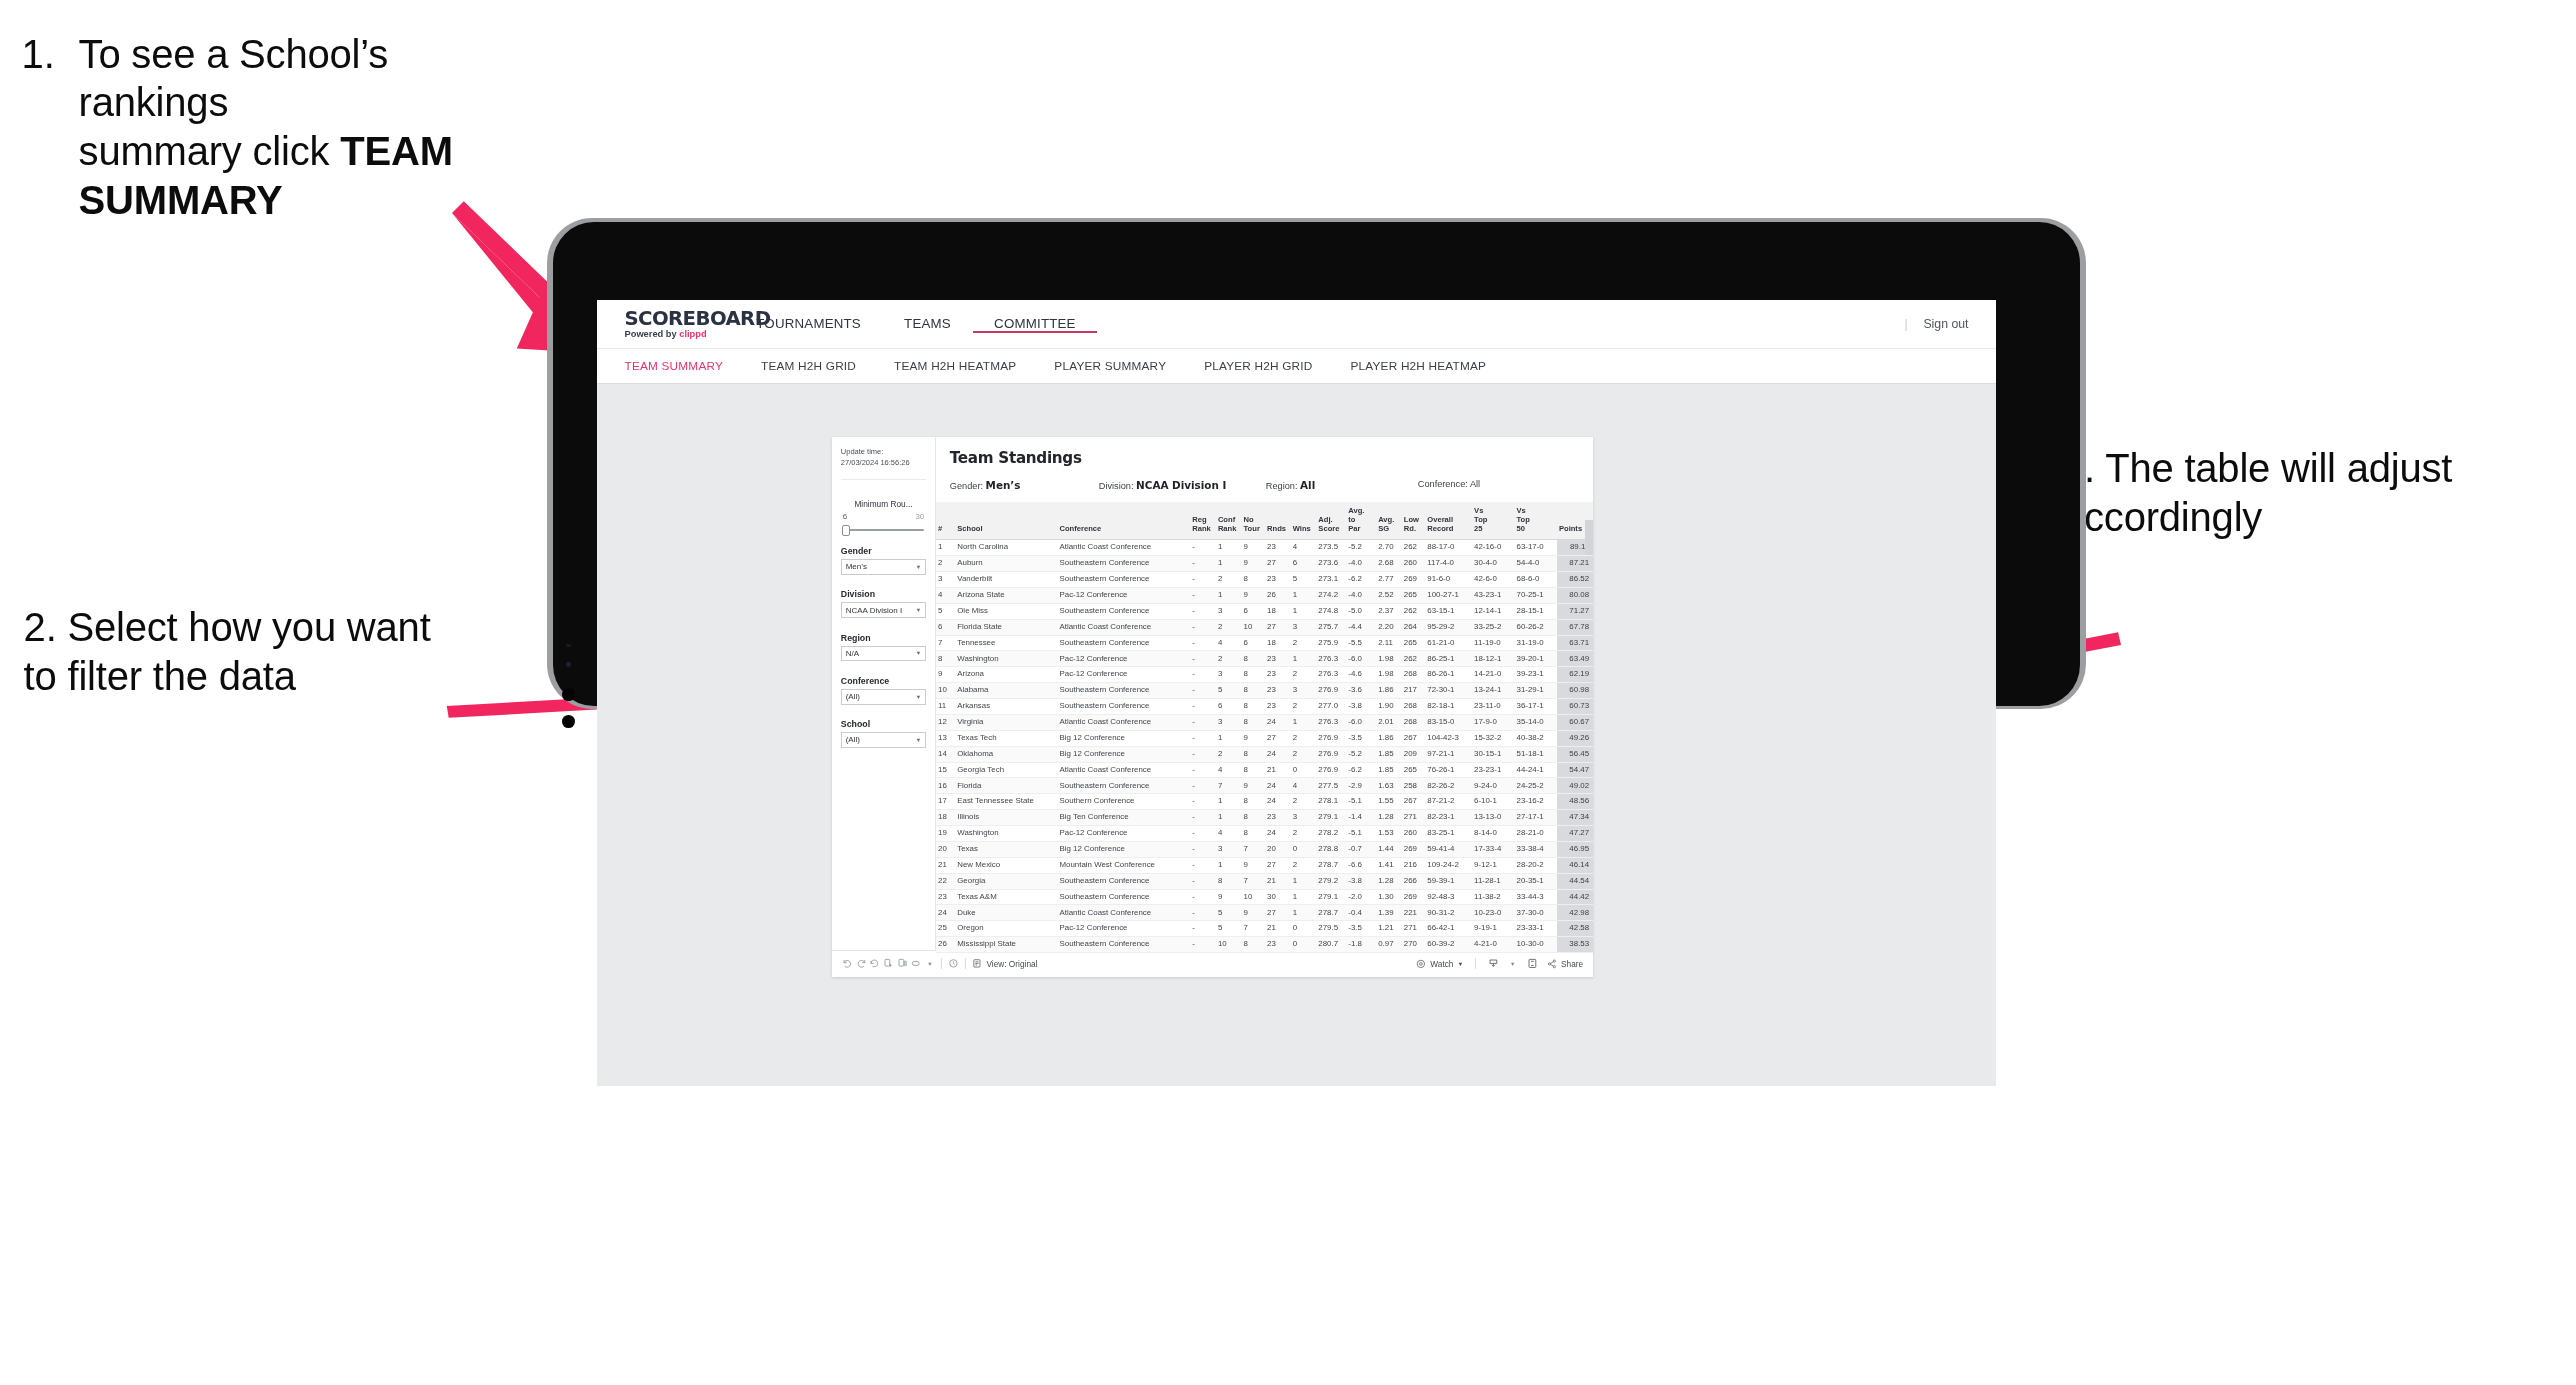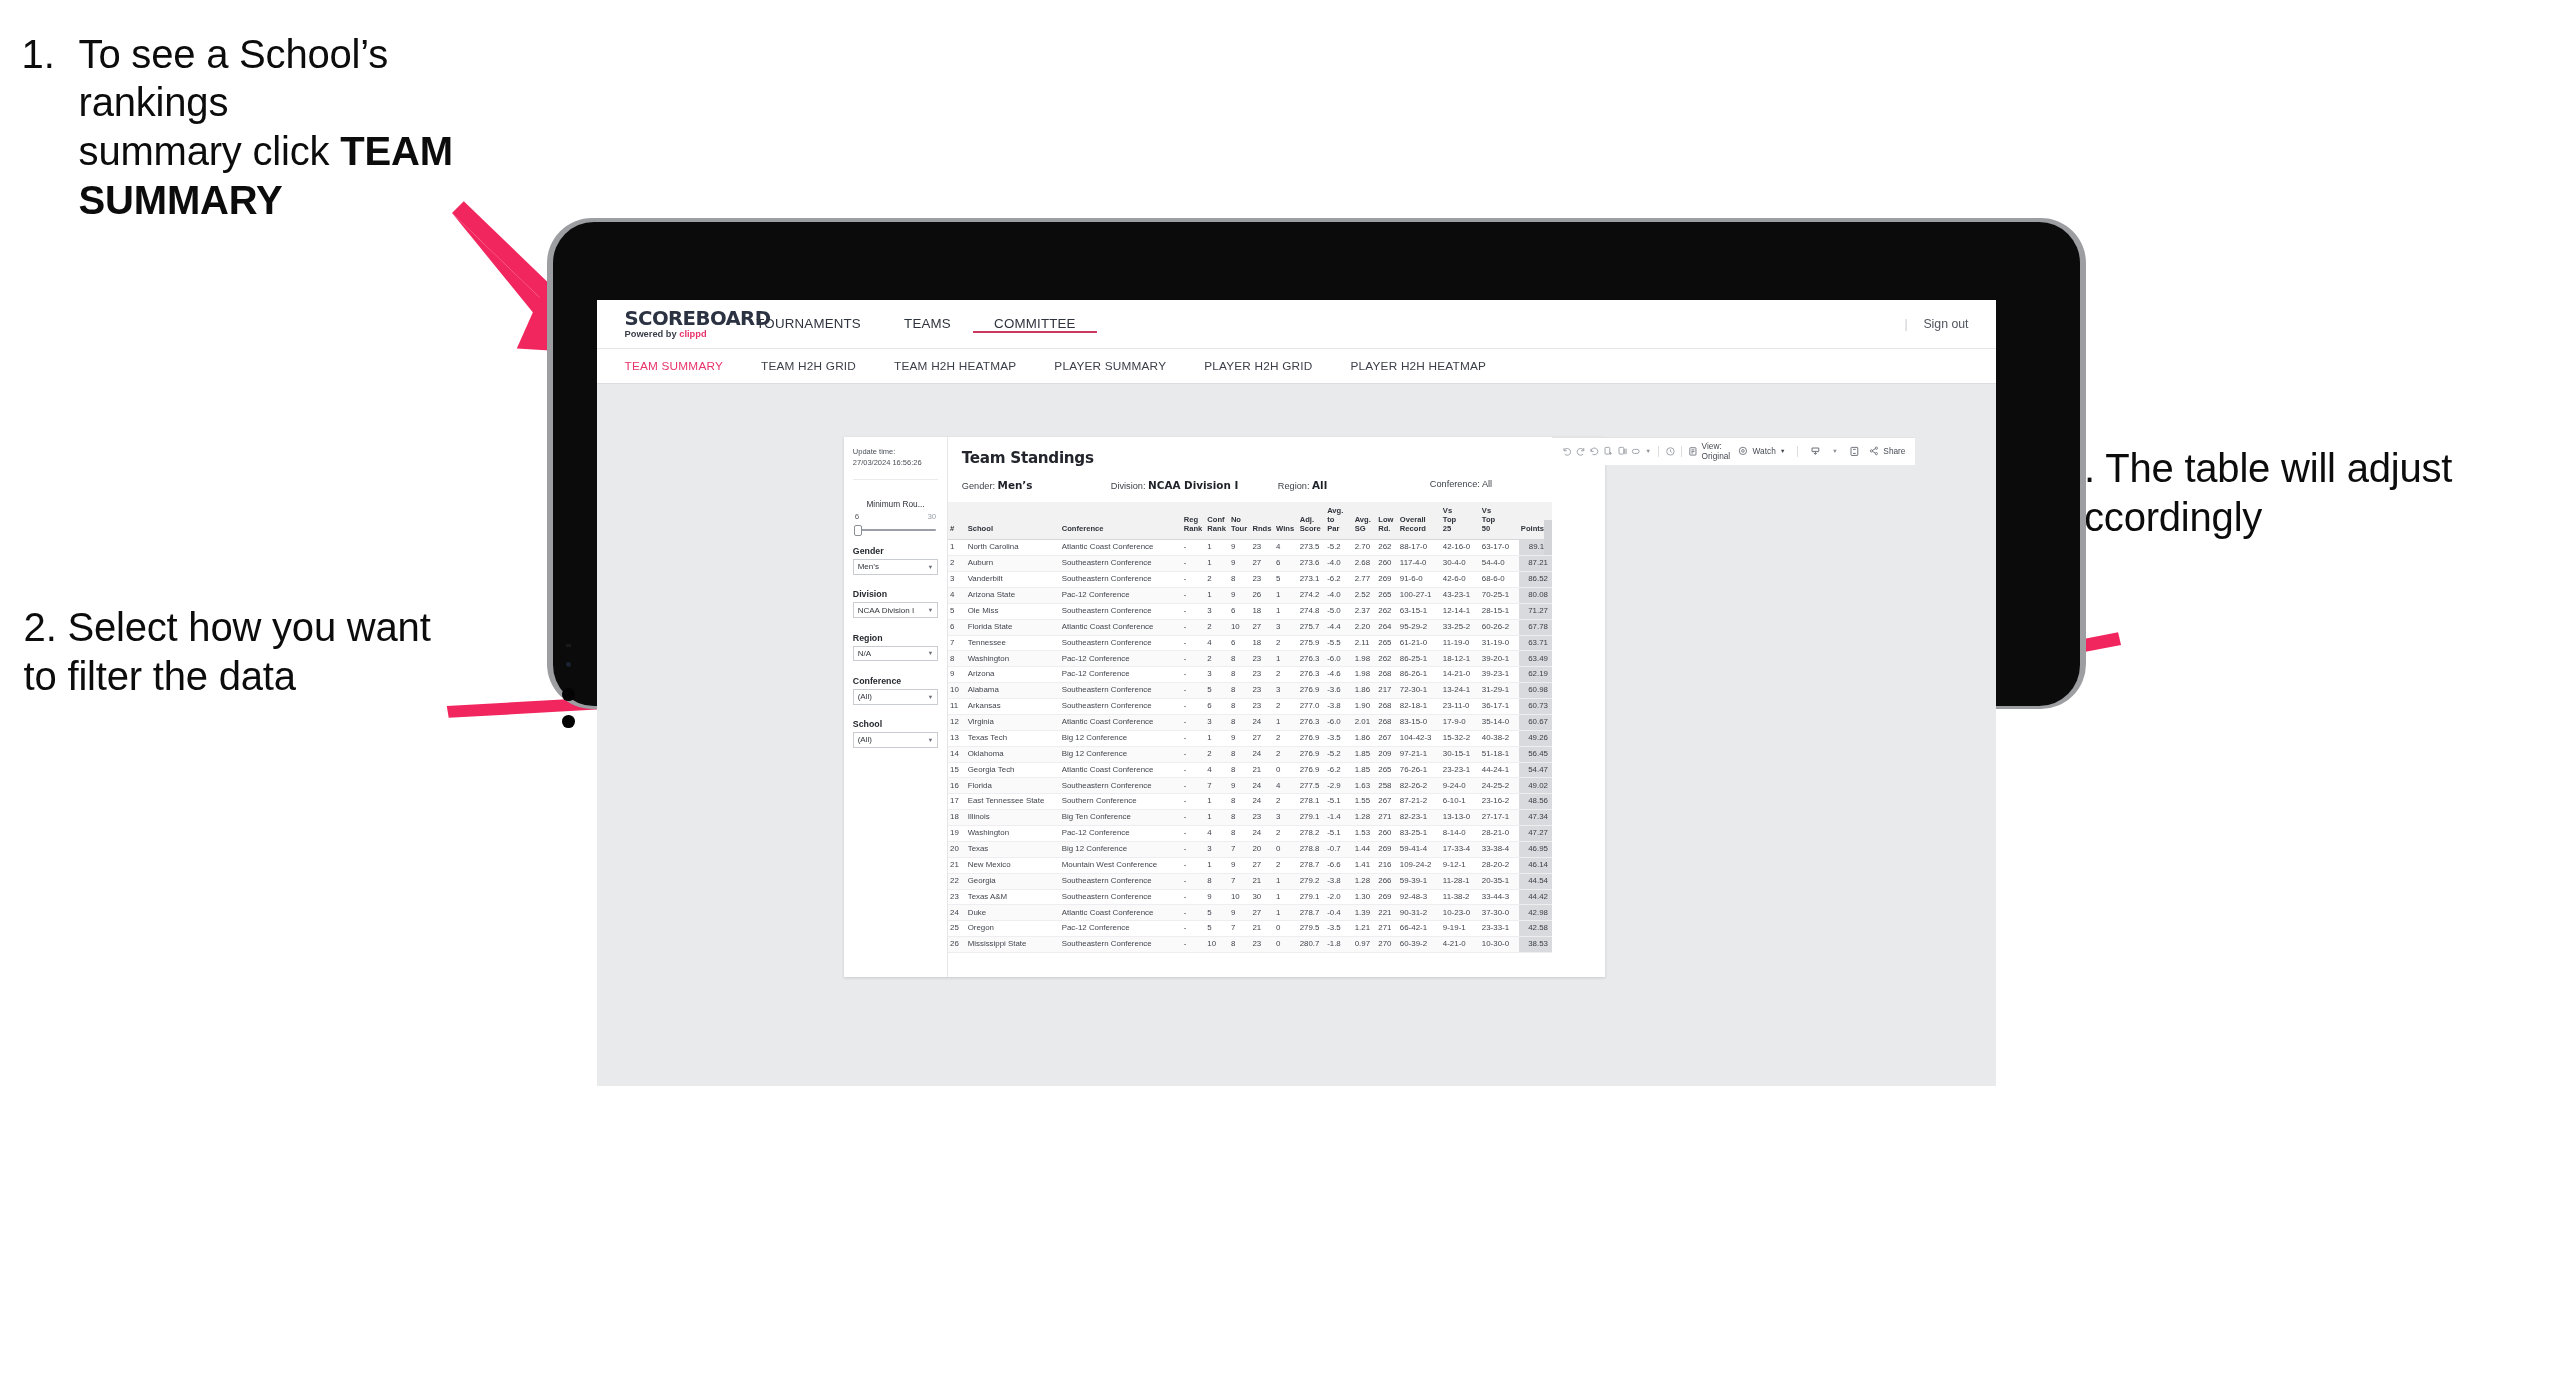--- a/index.html
+++ b/index.html
@@ -22,36 +22,36 @@
 
   
   #screen { position:absolute; background:#e9eaec; overflow:hidden; }
 
   
   .topbar { position:relative; height:48px; background:#fff; display:flex; align-items:stretch; }
   .brand { width:118px; padding-left:27.5px; display:flex; flex-direction:column; justify-content:center; }
   .brand .sb { font-family:"DejaVu Sans", sans-serif; font-weight:700; font-size:19.7px; letter-spacing:-0.6px; color:#2b3242; line-height:1; }
   .brand .pw { font-size:9.3px; color:#3a3f4b; margin-top:2px; line-height:1; font-weight:700;}
   .brand .pw i { color:#e8336a; font-style:normal; font-weight:700; }
-  .topnav { display:flex; align-items:center; margin-left:19.7px; }
+  .topnav { display:flex; align-items:flex-start; margin-left:19.7px;margin-top:16px; }
   .topnav a { display:flex; align-items:center; padding:0 21.6px; font-size:13.3px; color:#2f333d; text-decoration:none; letter-spacing:0.2px; border-bottom:2.9px solid transparent; }
   .topnav a.active { border-bottom-color:#c8385f; }
   .signout { margin-left:auto; display:flex; align-items:center; gap:15.7px; padding-right:27.5px; font-size:12.3px; color:#50555f; }
   .signout .bar { color:#c9ccd2; }
 
   
   .subnav { height:36px; background:#fff; border-top:1px solid #e7e7e9; border-bottom:1px solid #dcdde0; display:flex; align-items:center; padding-left:27.5px; gap:38px; }
   .subnav span { font-size:11.8px; color:#3b3f48; letter-spacing:0.2px; white-space:nowrap; }
   .subnav span.active { color:#e8336a; }
 
   
   .canvas { position:relative; flex:1; background:#e9eaec; }
 
   
-  .dash { position:absolute; left:247px; top:53px; width:761px; background:#fff; box-shadow:0 1px 2.9px rgba(0,0,0,.14); display:flex; flex-direction:row; height:540px;}
+  .dash { position:absolute; left:235px; top:53px; width:761px; background:#fff; box-shadow:0 1px 2.9px rgba(0,0,0,.14); display:flex; flex-direction:column; height:540px;}
   .dash-body { display:flex; flex:1; min-height:0; }
 
   
   .rail { width:104px; border-right:1px solid #e6e6e8; padding:9.8px 8.8px 0 8.8px; flex-shrink:0; }
   .upd { font-size:7.5px; color:#4a4f58; line-height:1.45; padding-bottom:10.8px; border-bottom:1px solid #ebebed; }
   .fgroup { margin-top:14.7px; }
   .sliderwrap { padding-top:3.9px; }
   .sl-title { font-size:8.3px; color:#2f333b; text-align:center; margin-bottom:2.9px; }
   .sl-minmax { display:flex; justify-content:space-between; font-size:7.9px; color:#55595f; padding:0 2px 2.9px 2px; }
   .sl-minmax .mx { color:#9aa0a8; }

